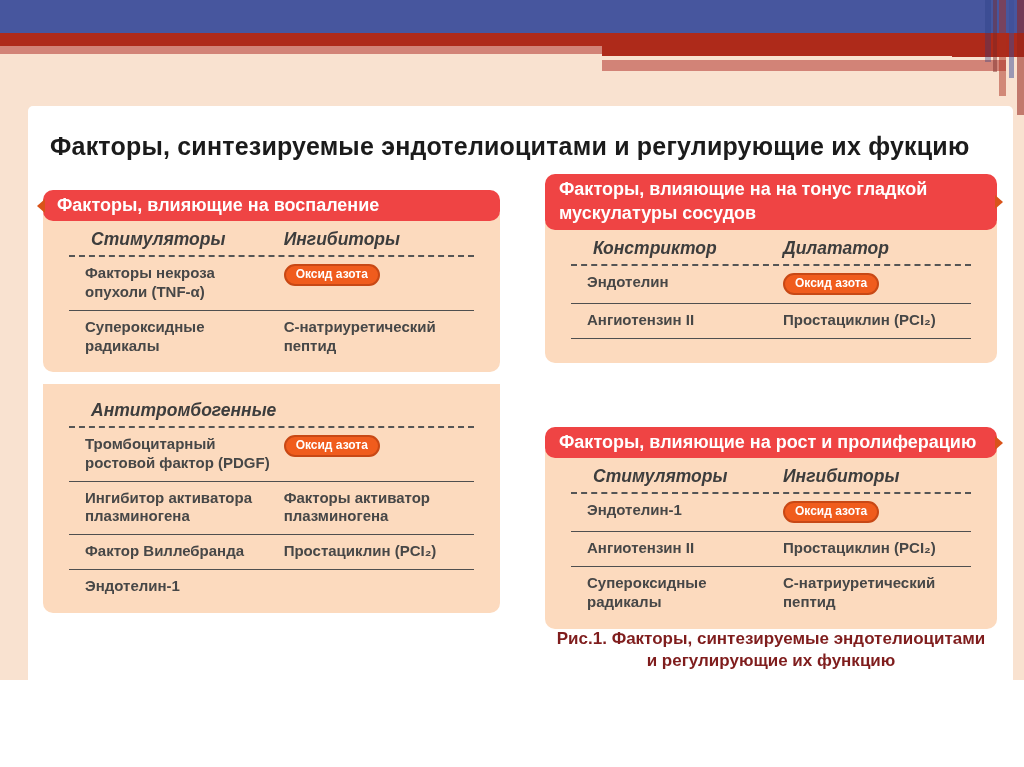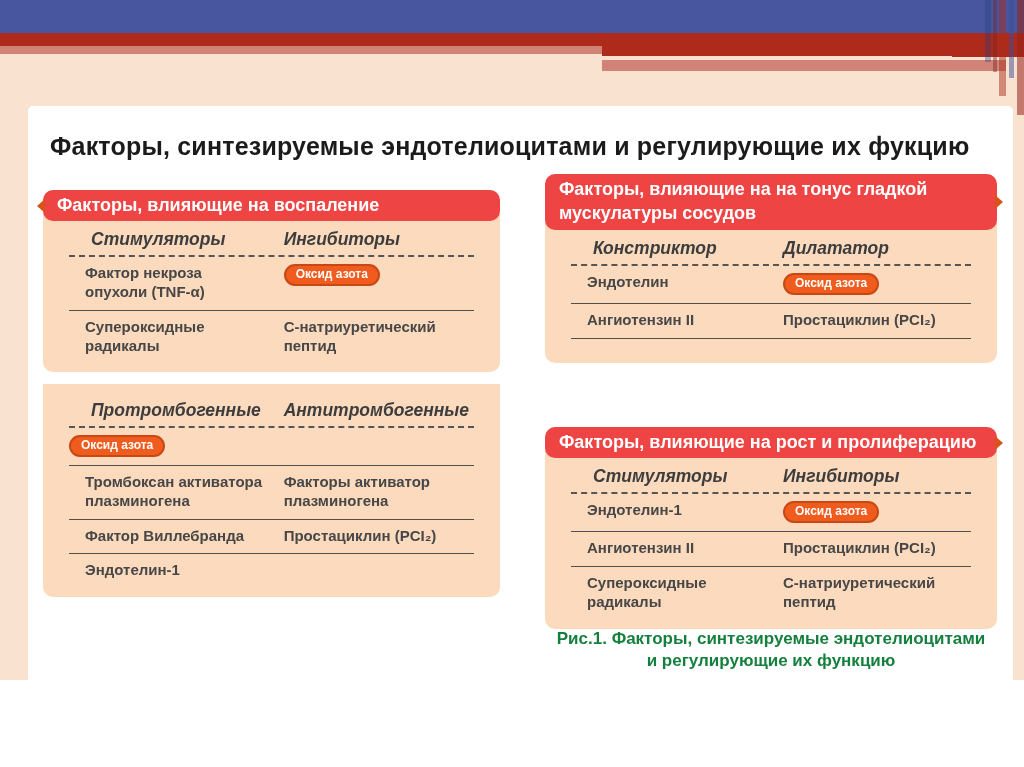--- a/index.html
+++ b/index.html
@@ -133,21 +133,21 @@
   .t3 { left: 545px; top: 174px; width: 452px; }
   .t4 { left: 545px; top: 427px; width: 452px; }
 
   .caption {
     position: absolute;
     left: 545px; top: 628px;
     width: 452px;
     text-align: center;
     font-size: 17px;
     font-weight: bold;
-    color: #15803d;
+    color: #7f1d1d;
     line-height: 1.3;
     white-space: pre-line;
   }
 </style>
 </head>
 <body>
 
 <div class="slide">
 
   <div class="banner">
@@ -169,44 +169,45 @@
   <div class="slide-title">Факторы, синтезируемые эндотелиоцитами и регулирующие их фукцию</div>
 
   <section class="ftable t1">
     <div class="t-head tip-left">Факторы, влияющие на воспаление</div>
     <div class="t-body">
       <div class="cols">
         <div class="colh">Стимуляторы</div>
         <div class="colh">Ингибиторы</div>
       </div>
       <div class="row first">
-        <div class="cell c1">Фактор некроза
+        <div class="cell c1">Факторы некроза
 опухоли (TNF-α)</div>
         <div class="cell c2"><span class="badge">Оксид азота</span></div>
       </div>
       <div class="row">
         <div class="cell c1">Супероксидные
 радикалы</div>
         <div class="cell c2">С-натриуретический
 пептид</div>
       </div>
     </div>
   </section>
 
   <section class="ftable t2">
     <div class="t-body">
       <div class="cols">
-        <div class="colh">Протромбогенные</div>
         <div class="colh">Антитромбогенные</div>
       </div>
       <div class="row first">
-        <div class="cell c2"><span class="badge">Оксид азота</span></div>
-      </div>
-      <div class="row">
-        <div class="cell c1">Тромбоксан активатора
+        <div class="cell c1">Тромбоцитарный
+ростовой фактор (PDGF)</div>
+        <div class="cell c2"><span class="badge">Оксид азота</span></div>
+      </div>
+      <div class="row">
+        <div class="cell c1">Ингибитор активатора
 плазминогена</div>
         <div class="cell c2">Факторы активатор
 плазминогена</div>
       </div>
       <div class="row">
         <div class="cell c1">Фактор Виллебранда</div>
         <div class="cell c2">Простациклин (PCI₂)</div>
       </div>
       <div class="row">
         <div class="cell c1">Эндотелин-1</div>

